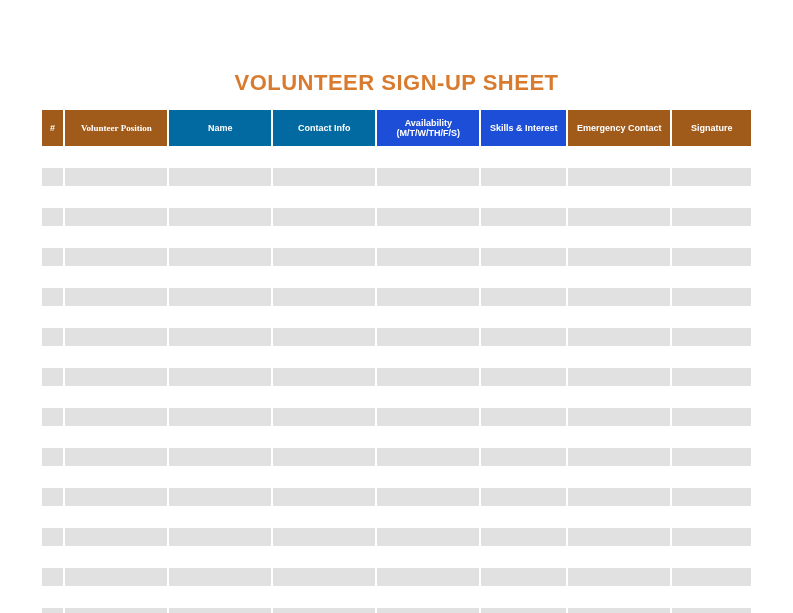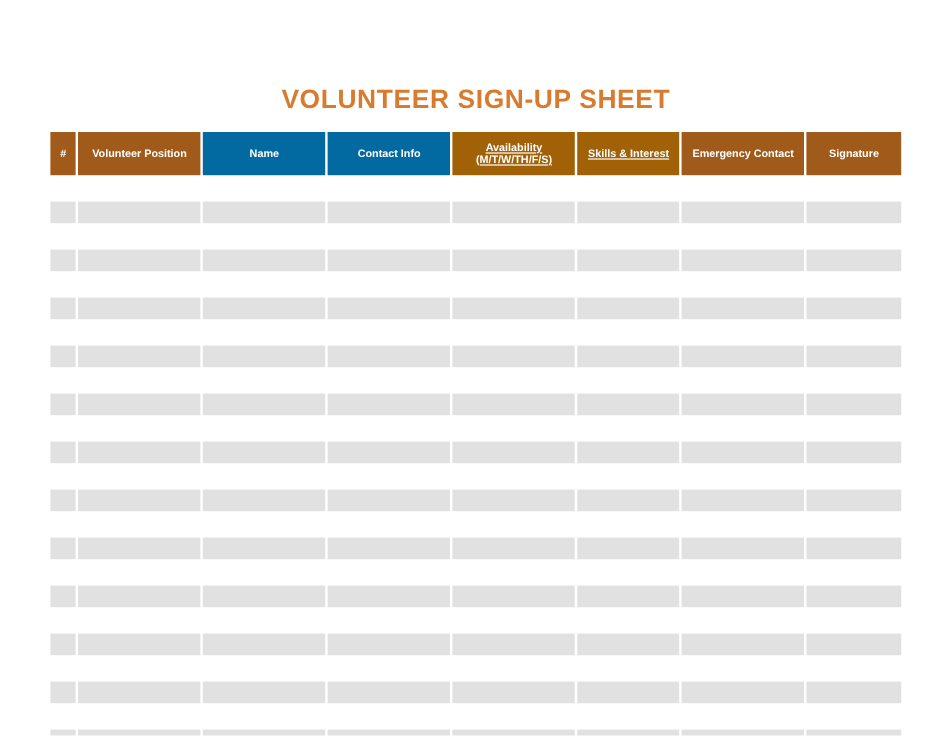--- a/index.html
+++ b/index.html
@@ -31,31 +31,31 @@
     thead th {
       color: #ffffff;
       font-size: 9px;
       font-weight: bold;
       text-align: center;
       padding: 6px 4px;
       height: 36px;
       vertical-align: middle;
     }
     .col-num { width: 20px; }
-    .col-pos { width: 96px; }
+    .col-pos { width: 96px; font-family: Liberation Serif, serif; }
     .col-name { width: 96px; }
     .col-contact { width: 96px; }
     .col-avail { width: 96px; }
     .col-skills { width: 80px; }
     .col-emerg { width: 96px; }
     .col-sig { width: 74px; margin-left: 37px; }
     
     .h-dark { background: #a05a1a; }
     .h-mid { background: #0369a1; }
-    .h-light { background: #a16207; text-decoration: underline; }
+    .h-light { background: #1d4ed8; }
     
     tbody td {
       height: 18px;
       padding: 0;
     }
     .r-white td { background: #ffffff; }
     .r-grey td { background: #e1e1e1; }
   </style>
 </head>
 <body>

